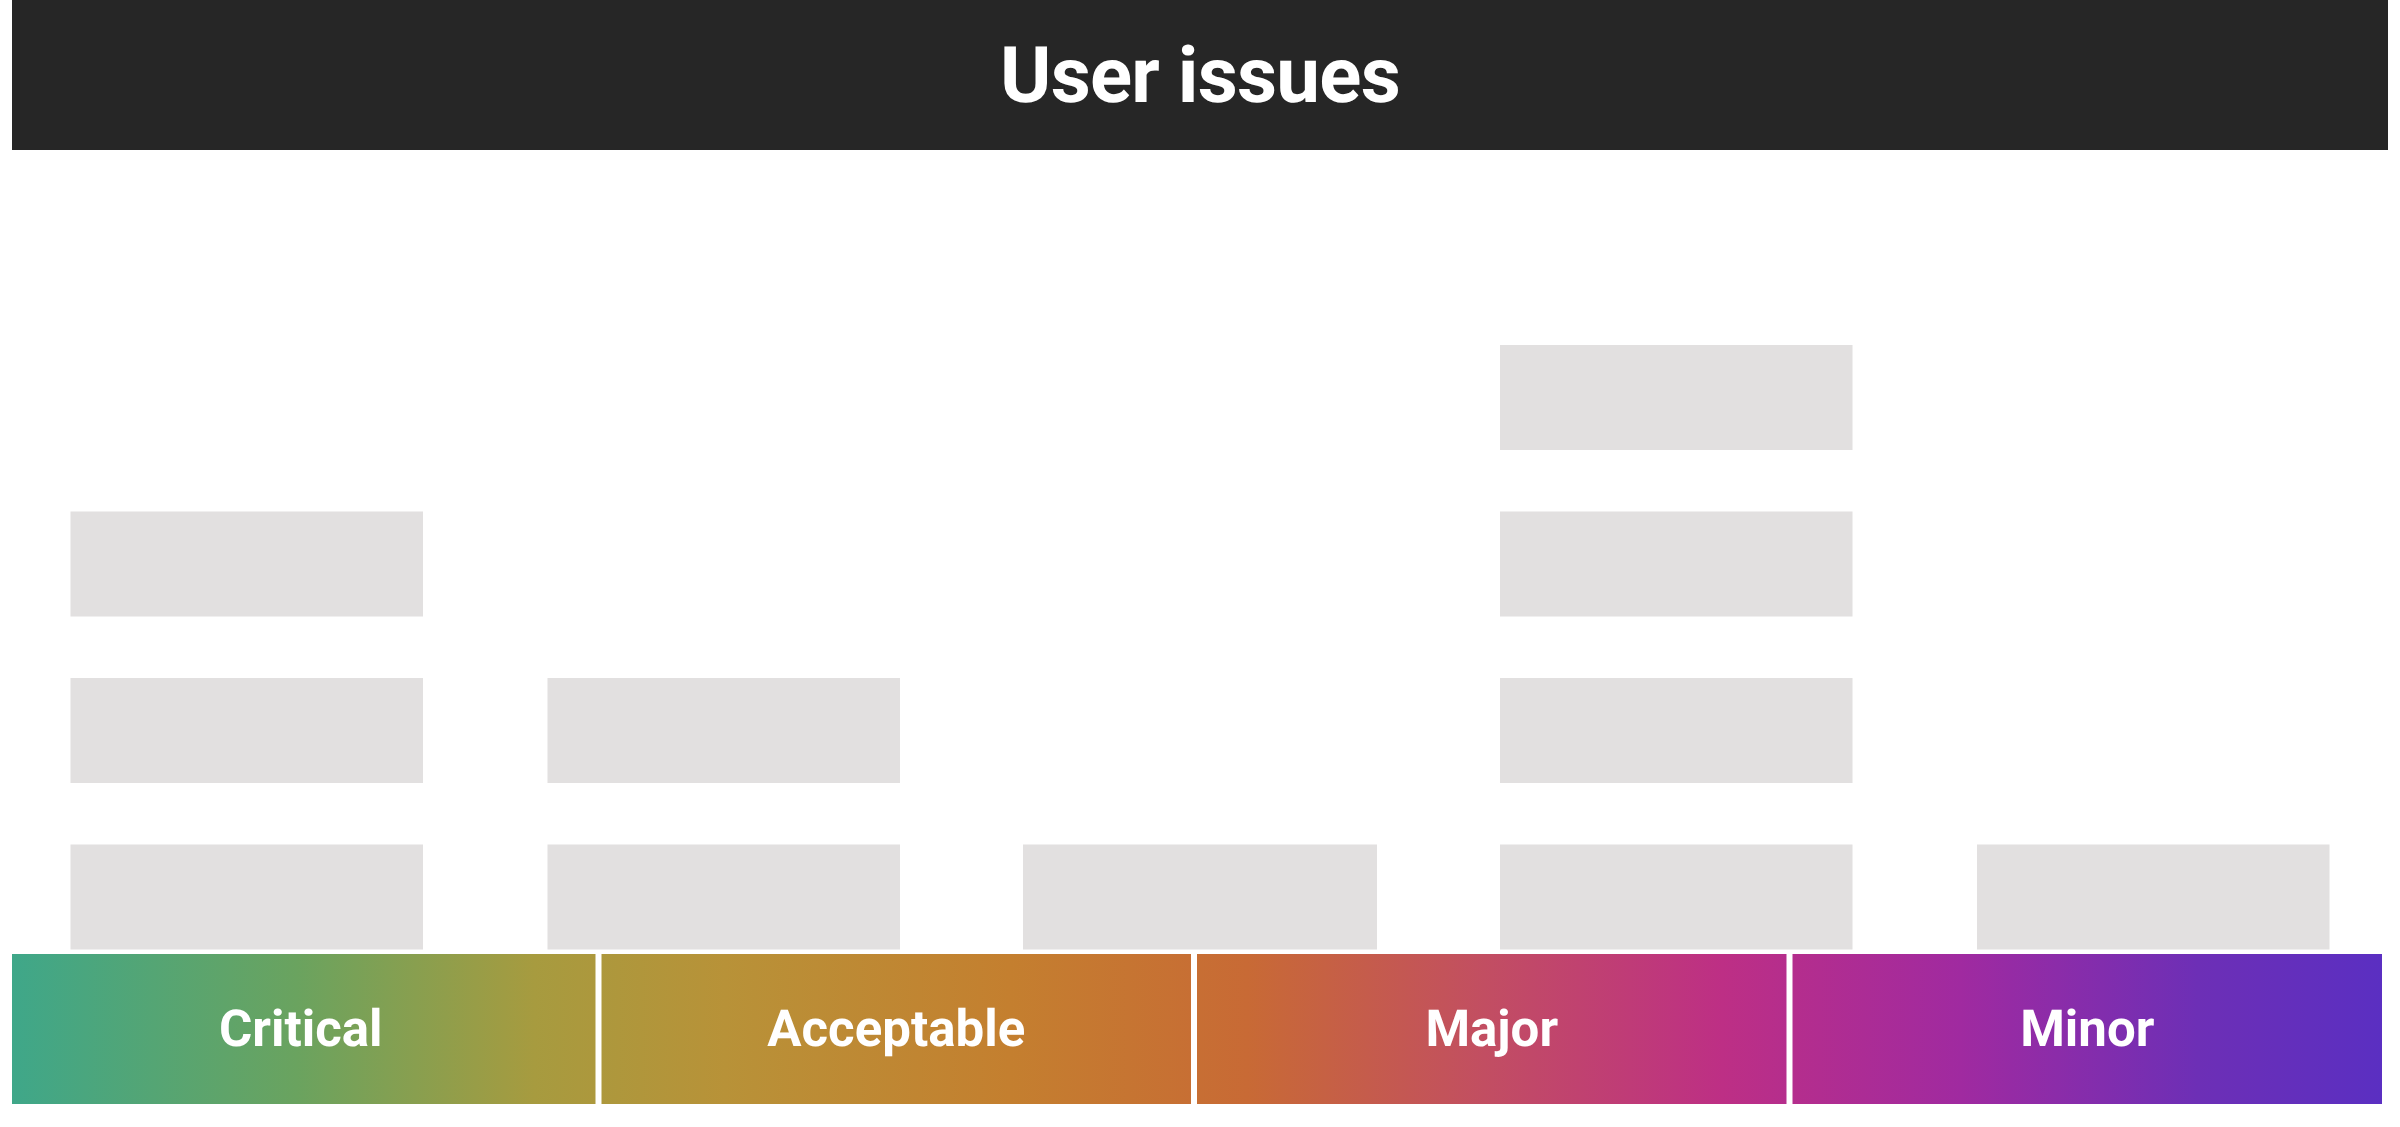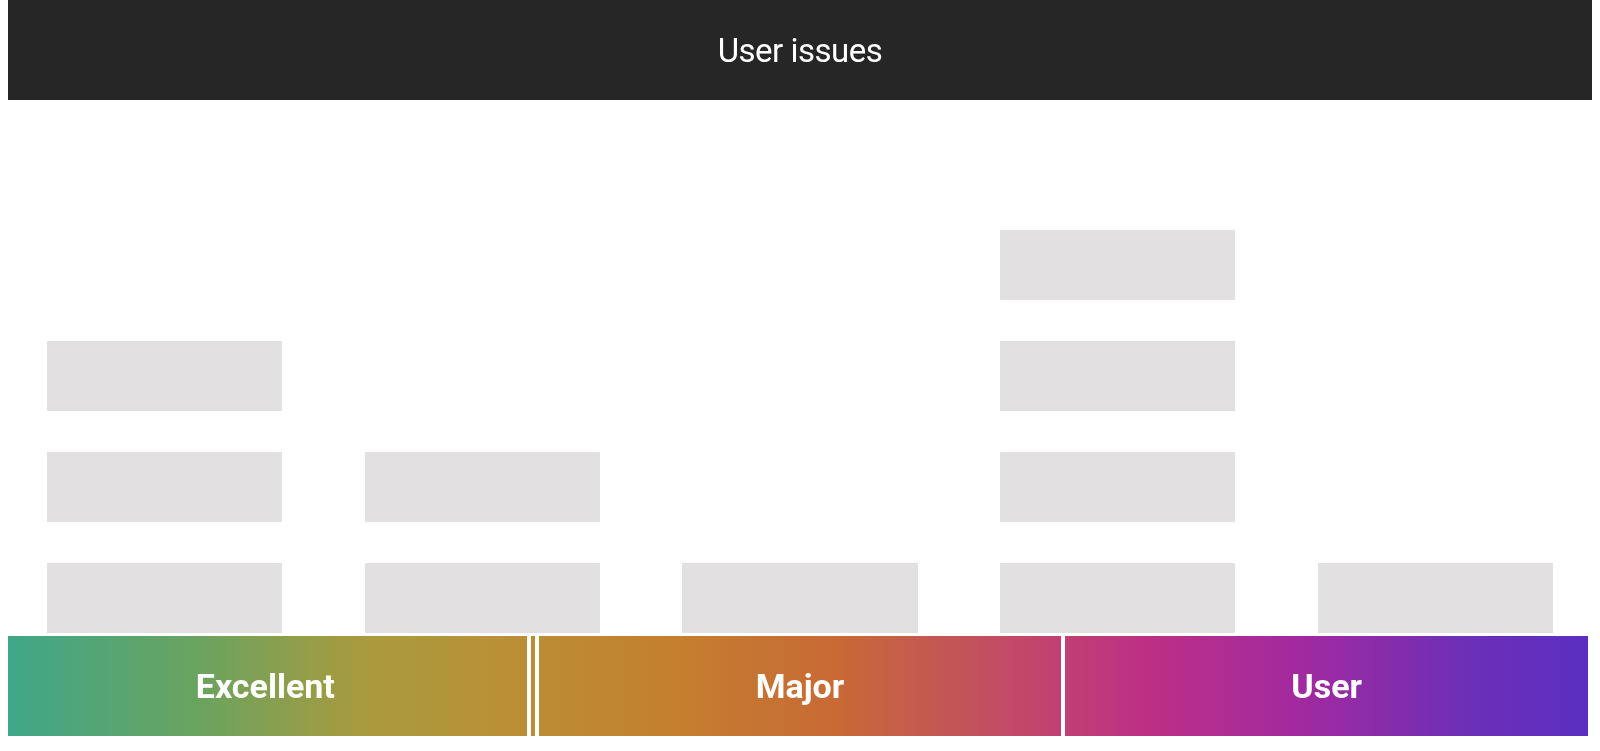--- a/index.html
+++ b/index.html
@@ -20,22 +20,22 @@
     position: relative;
     width: 100%;
     background: #262626;
     color: #fff;
     height: 100px;
     display: flex;
     align-items: center;
     justify-content: center;
   }
   .header-title {
-    font-size: 33px;
-    font-weight: 400;
+    font-size: 52px;
+    font-weight: 700;
     letter-spacing: -0.5px;
   }
   .grid {
     position: relative;
     width: 100%;
     height: 536px; 
   }
   .grid-row {
     position: relative;
     width: 100%;
@@ -155,22 +155,23 @@
         <div class="cell">
           <div class="brick"></div>
         </div>
         <div class="cell">
           <div class="brick"></div>
         </div>
       </div>
     </div>
 
   <div class="footer" id="footer">
-      <div class="footer-cell">Excellent</div>
+      <div class="footer-cell">Critical</div>
       <div class="footer-sep"></div>
+      <div class="footer-cell">Acceptable</div>
       <div class="footer-sep"></div>
       <div class="footer-cell">Major</div>
       <div class="footer-sep"></div>
-      <div class="footer-cell">User</div>
+      <div class="footer-cell">Minor</div>
       <div class="footer-sep"></div>
     </div>
 
 </div>
 
 </body></html>

